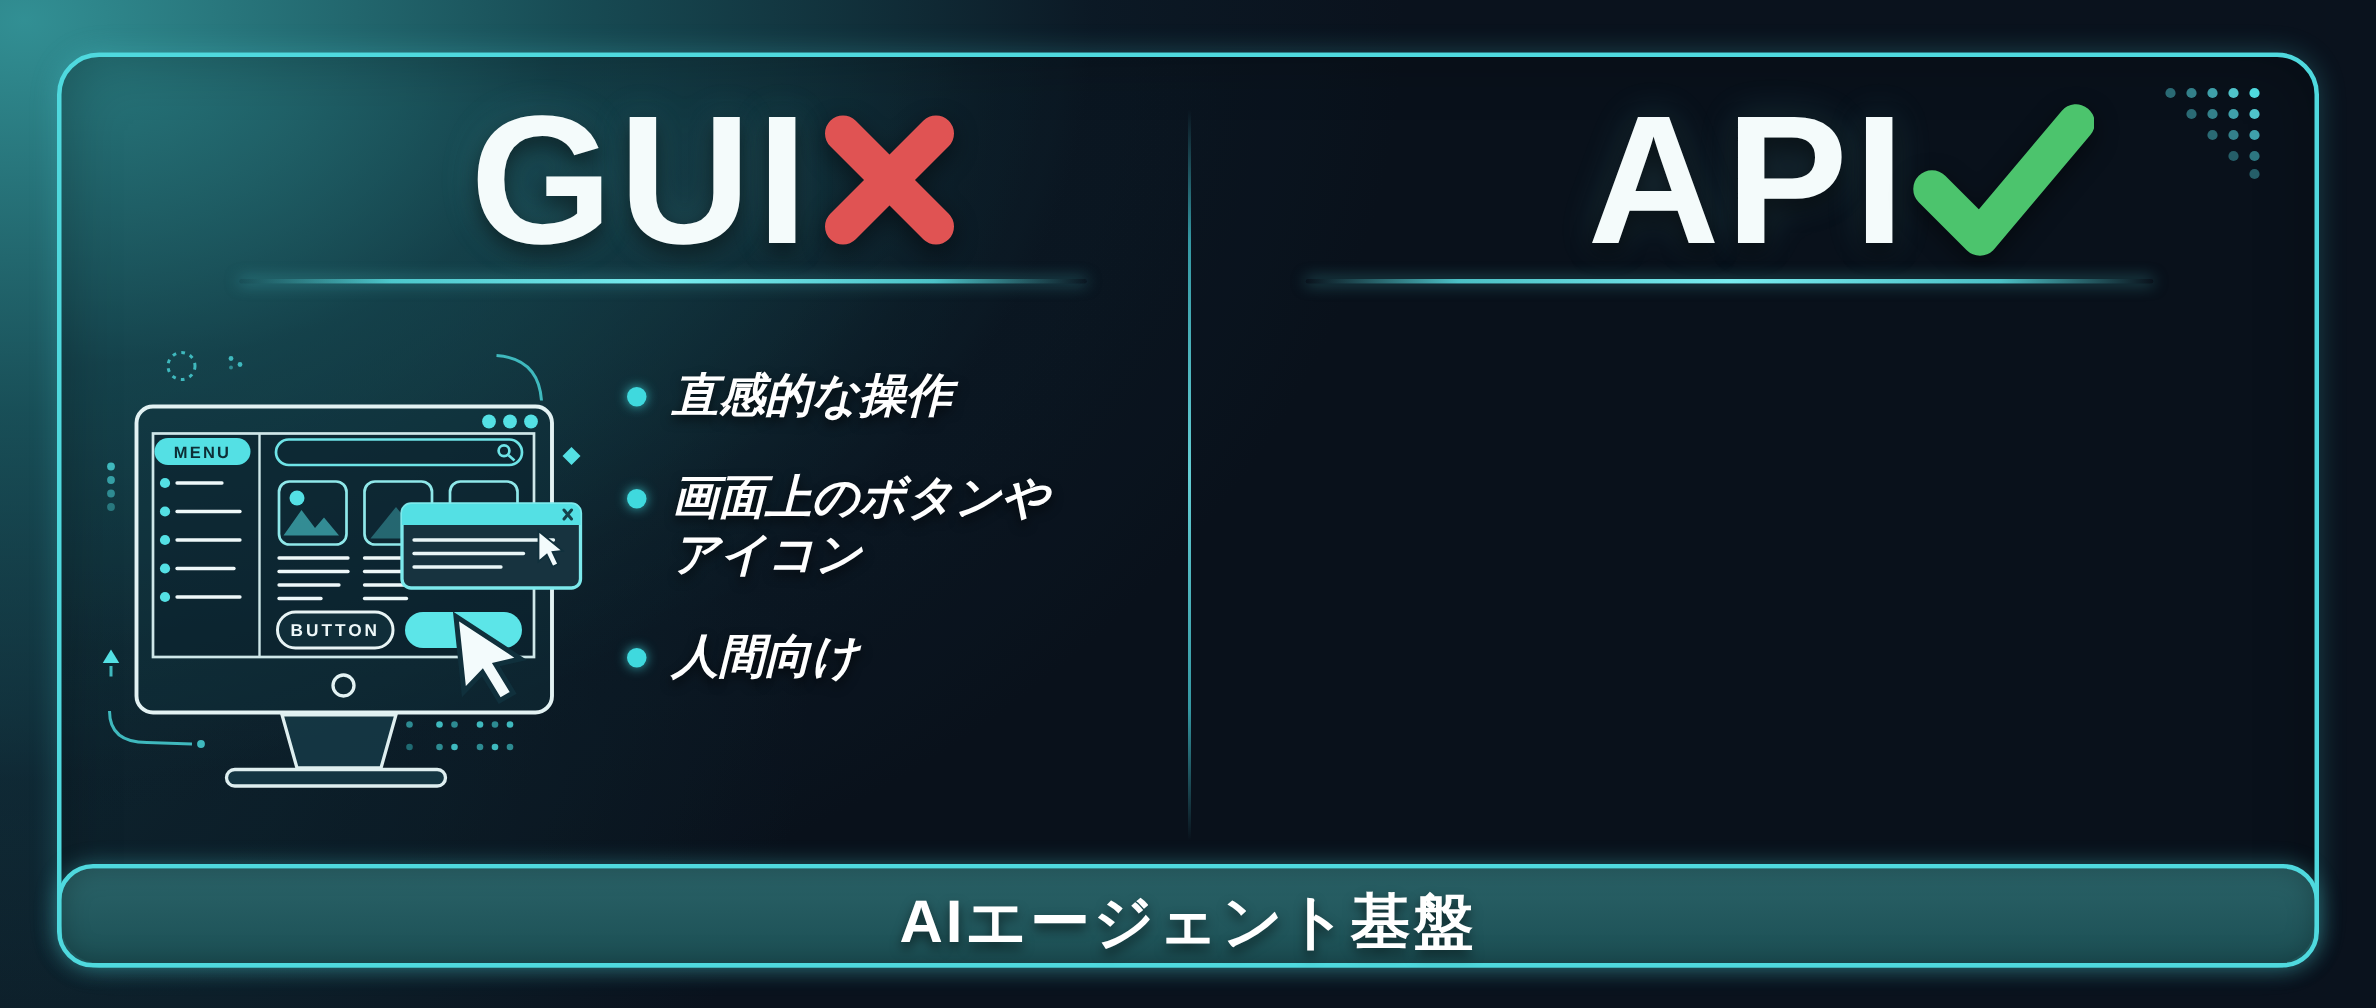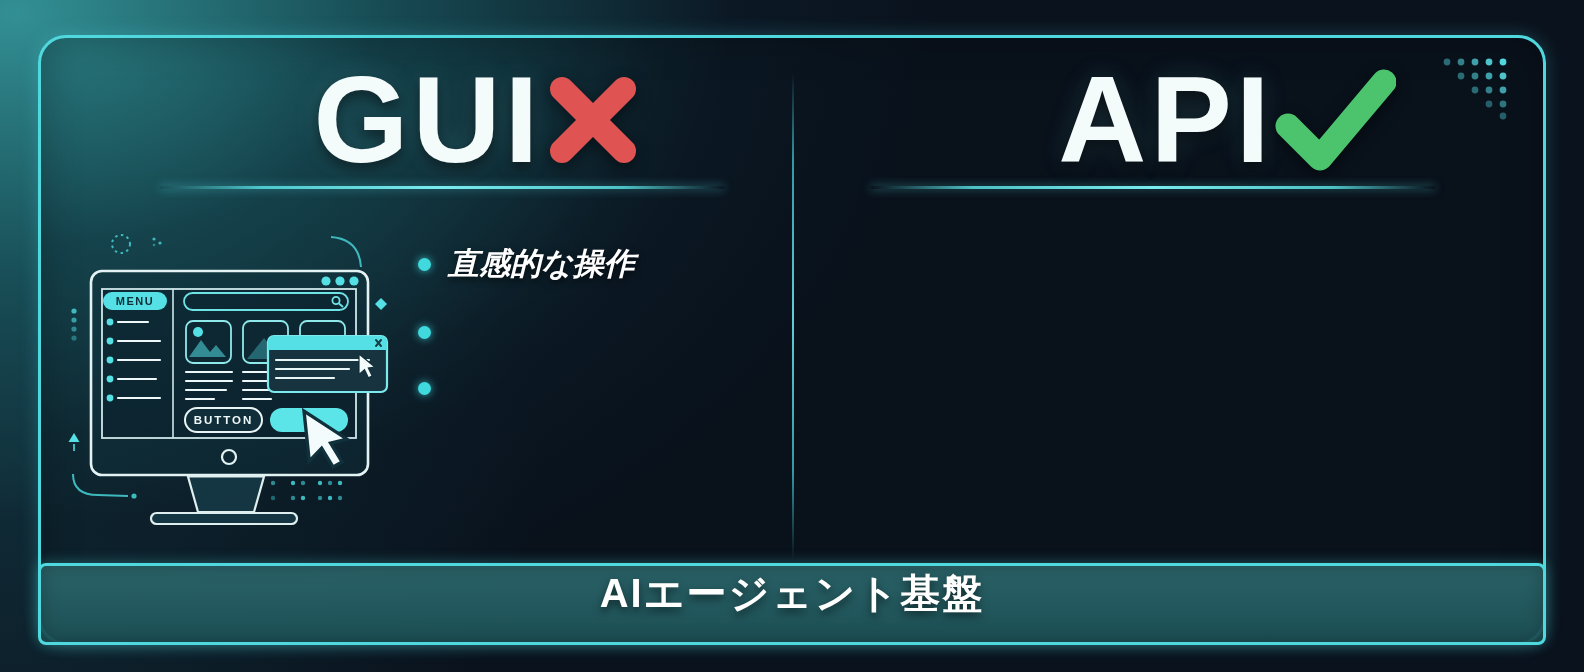--- a/index.html
+++ b/index.html
@@ -59,24 +59,24 @@
   .dot{
     flex:0 0 auto;width:13px;height:13px;border-radius:50%;
     background:var(--bullet);margin:13px 17px 0 0;
     box-shadow:0 0 8px rgba(63,217,222,.8);
   }
   .txt{
     font-size:31px;font-weight:700;color:#ffffff;line-height:38px;
     white-space:pre-line;text-shadow:0 3px 7px rgba(0,0,0,.65);
   }
   .footer{
-    position:absolute;left:-3px;right:-3px;bottom:-3px;height:82px;
-    border:3px solid var(--accent);border-radius:8px;
+    position:absolute;left:-3px;right:-3px;bottom:-3px;height:69px;
+    border:3px solid var(--accent);border-radius:24px;
     background:linear-gradient(180deg, rgba(45,105,110,.92) 0%, rgba(29,84,89,.92) 100%);
-    display:flex;align-items:flex-start;justify-content:center;
+    display:flex;align-items:flex-end;justify-content:center;
     box-shadow:0 0 14px rgba(79,217,222,.35), inset 0 0 18px rgba(0,0,0,.25);
   }
   .footer-label{
     font-size:40px;font-weight:800;color:#ffffff;letter-spacing:2px;
     text-shadow:0 4px 8px rgba(0,0,0,.55);
   }
   .corner-dots{position:absolute;top:20px;right:32px;}
   .illus{position:absolute;}
   .illus-gui{left:7px;top:190px;}
   svg text{font-family:"Liberation Sans","DejaVu Sans",sans-serif;}
@@ -222,23 +222,26 @@
         <rect x="103" y="285" width="146" height="11" rx="5.5" fill="rgba(22,58,70,.85)" stroke="#dfeff0" stroke-width="2.2"></rect>
       </svg>
 
       <ul class="feature-list">
         <li>
             <span class="dot"></span>
             <span class="txt">直感的な操作</span>
           </li>
         <li>
             <span class="dot"></span>
+            <span class="txt">画面上のボタンや
+アイコン</span>
           </li>
         <li>
             <span class="dot"></span>
+            <span class="txt">人間向け</span>
           </li>
       </ul>
     </div>
 
     <div class="v-divider"></div>
 
     <div class="col col-api">
       <div class="title-row">
         <span class="big-title">API</span>
         <svg class="mark-icon check-icon" width="122" height="102" viewBox="0 0 122 102">

